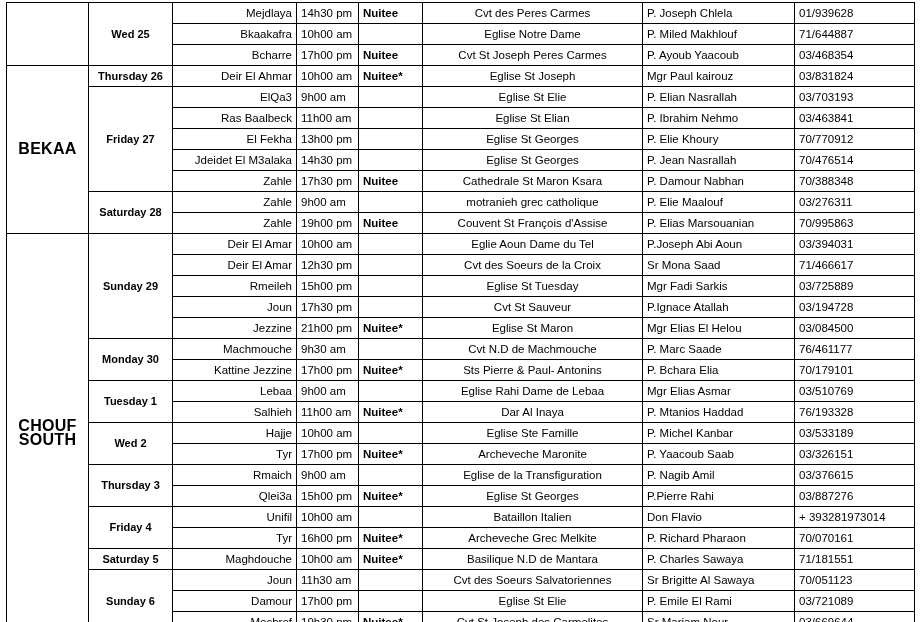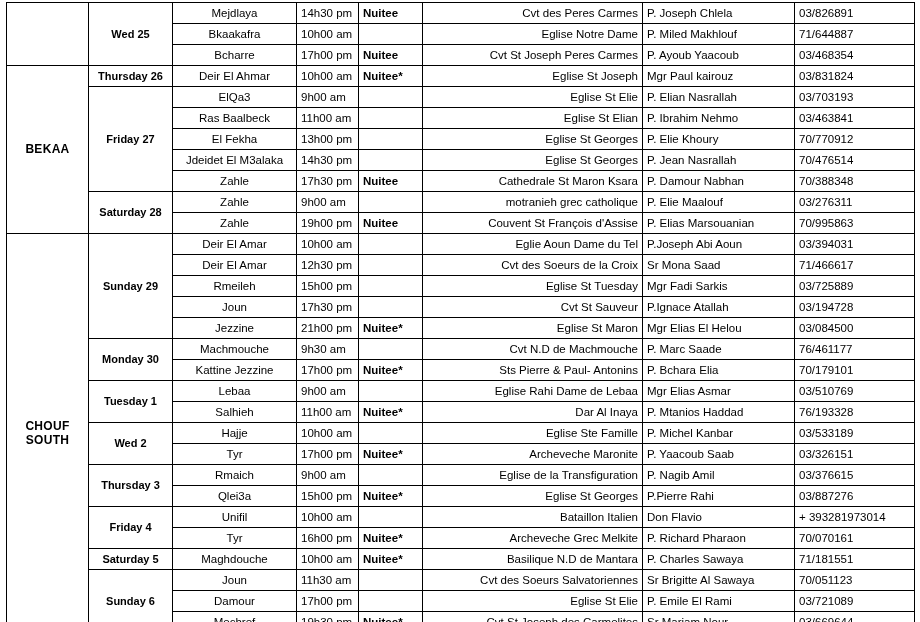--- a/index.html
+++ b/index.html
@@ -32,41 +32,41 @@
     padding: 1px 4px 2px 4px;
     height: 17px;
     line-height: 14px;
     vertical-align: middle;
     white-space: nowrap;
     overflow: hidden;
   }
   td.region {
     text-align: center;
     font-weight: bold;
-    font-size: 12px;
+    font-size: 16px;
     letter-spacing: 0.3px;
   }
   td.daycell {
     text-align: center;
     font-weight: bold;
     font-size: 11px;
   }
   td.place {
-    text-align: center;
+    text-align: right;
   }
   td.time {
     text-align: left;
   }
   td.nuitee {
     text-align: left;
     font-weight: bold;
     margin-top: 17px;
   }
   td.church {
-    text-align: right;
+    text-align: center;
     margin-left: 12px;
   }
   td.person {
     text-align: left;
   }
   td.phone {
     text-align: left;
   }
   
   col.c-region { width: 82px; }
@@ -95,21 +95,21 @@
     </colgroup>
     <tbody>
         <tr>
           <td class="region" rowspan="3"></td>
           <td class="daycell" rowspan="3">Wed 25</td>
           <td class="place">Mejdlaya</td>
           <td class="time">14h30 pm</td>
           <td class="nuitee">Nuitee</td>
           <td class="church">Cvt des Peres Carmes</td>
           <td class="person">P. Joseph Chlela</td>
-          <td class="phone">03/826891</td>
+          <td class="phone">01/939628</td>
         </tr>
         <tr>
           <td class="place">Bkaakafra</td>
           <td class="time">10h00 am</td>
           <td class="nuitee"></td>
           <td class="church">Eglise Notre Dame</td>
           <td class="person">P. Miled Makhlouf</td>
           <td class="phone">71/644887</td>
         </tr>
         <tr>

